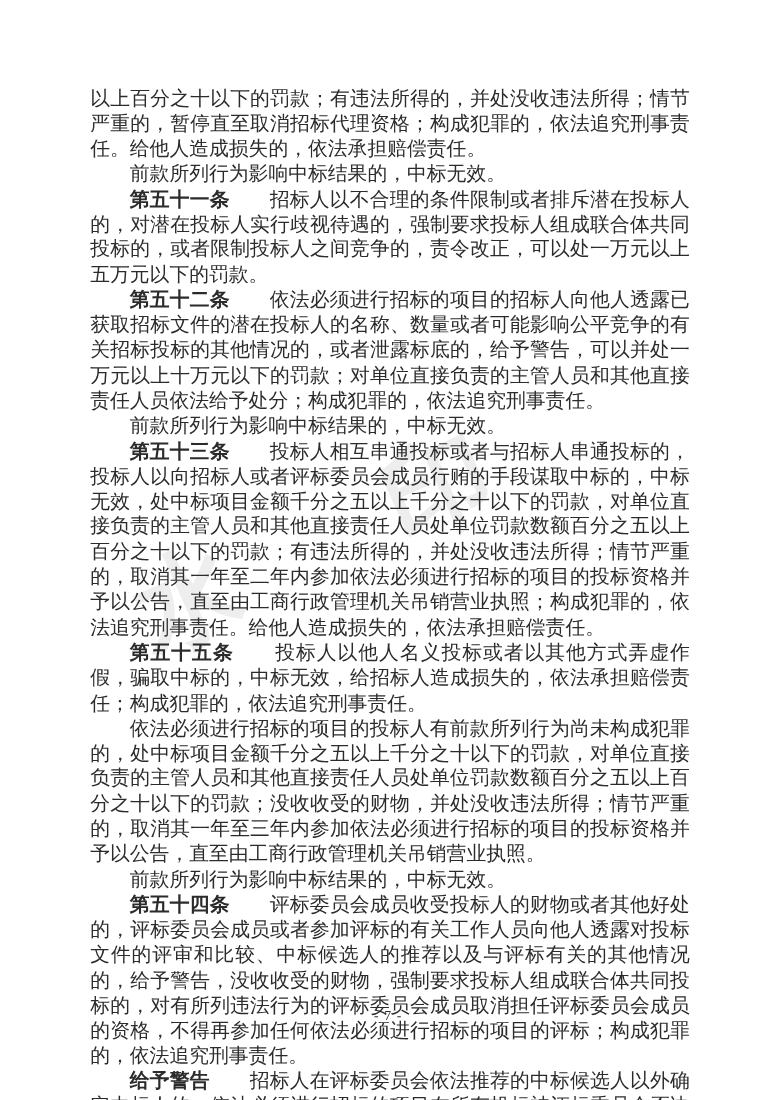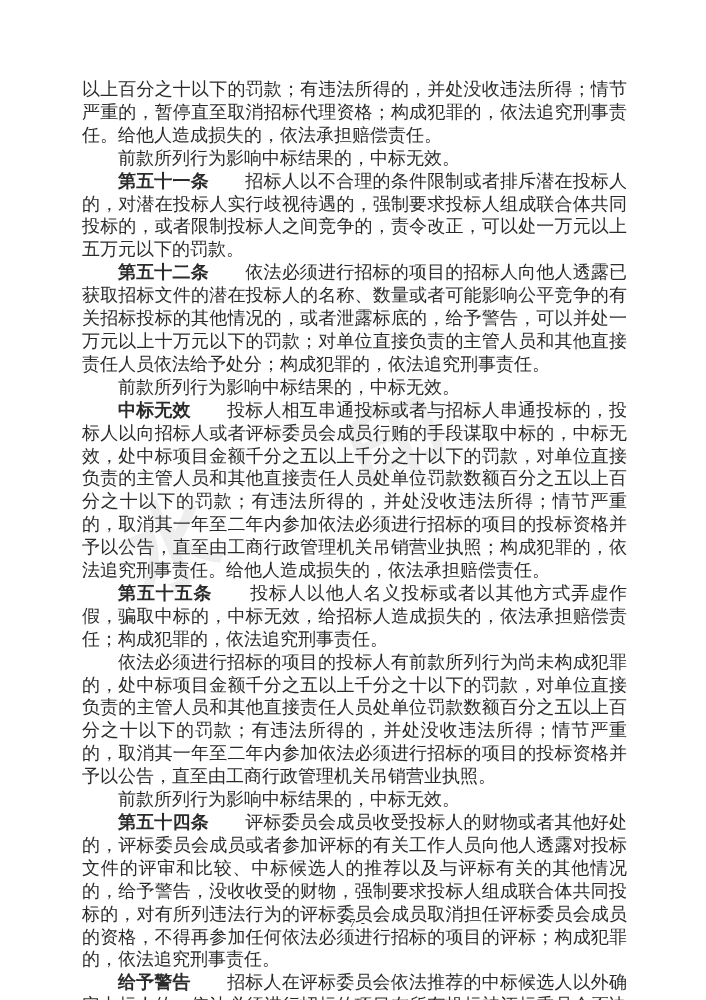--- a/index.html
+++ b/index.html
@@ -68,21 +68,21 @@
 <body>
 
 <div class="page">
   <div class="watermark">水印</div>
   <main class="content">
       <p class="para continuation"><span>以上百分之十以下的罚款；有违法所得的，并处没收违法所得；情节严重的，暂停直至取消招标代理资格；构成犯罪的，依法追究刑事责任。给他人造成损失的，依法承担赔偿责任。</span></p>
       <p class="para indent"><span>前款所列行为影响中标结果的，中标无效。</span></p>
       <p class="para article"><span class="art-num">第五十一条</span>　　<span>招标人以不合理的条件限制或者排斥潜在投标人的，对潜在投标人实行歧视待遇的，强制要求投标人组成联合体共同投标的，或者限制投标人之间竞争的，责令改正，可以处一万元以上五万元以下的罚款。</span></p>
       <p class="para article"><span class="art-num">第五十二条</span>　　<span>依法必须进行招标的项目的招标人向他人透露已获取招标文件的潜在投标人的名称、数量或者可能影响公平竞争的有关招标投标的其他情况的，或者泄露标底的，给予警告，可以并处一万元以上十万元以下的罚款；对单位直接负责的主管人员和其他直接责任人员依法给予处分；构成犯罪的，依法追究刑事责任。</span></p>
       <p class="para indent"><span>前款所列行为影响中标结果的，中标无效。</span></p>
-      <p class="para article"><span class="art-num">中标无效</span>　　<span>投标人相互串通投标或者与招标人串通投标的，投标人以向招标人或者评标委员会成员行贿的手段谋取中标的，中标无效，处中标项目金额千分之五以上千分之十以下的罚款，对单位直接负责的主管人员和其他直接责任人员处单位罚款数额百分之五以上百分之十以下的罚款；有违法所得的，并处没收违法所得；情节严重的，取消其一年至二年内参加依法必须进行招标的项目的投标资格并予以公告，直至由工商行政管理机关吊销营业执照；构成犯罪的，依法追究刑事责任。给他人造成损失的，依法承担赔偿责任。</span></p>
+      <p class="para article"><span class="art-num">第五十三条</span>　　<span>投标人相互串通投标或者与招标人串通投标的，投标人以向招标人或者评标委员会成员行贿的手段谋取中标的，中标无效，处中标项目金额千分之五以上千分之十以下的罚款，对单位直接负责的主管人员和其他直接责任人员处单位罚款数额百分之五以上百分之十以下的罚款；有违法所得的，并处没收违法所得；情节严重的，取消其一年至二年内参加依法必须进行招标的项目的投标资格并予以公告，直至由工商行政管理机关吊销营业执照；构成犯罪的，依法追究刑事责任。给他人造成损失的，依法承担赔偿责任。</span></p>
       <p class="para article"><span class="art-num">第五十五条</span>　　<span>投标人以他人名义投标或者以其他方式弄虚作假，骗取中标的，中标无效，给招标人造成损失的，依法承担赔偿责任；构成犯罪的，依法追究刑事责任。</span></p>
-      <p class="para indent"><span>依法必须进行招标的项目的投标人有前款所列行为尚未构成犯罪的，处中标项目金额千分之五以上千分之十以下的罚款，对单位直接负责的主管人员和其他直接责任人员处单位罚款数额百分之五以上百分之十以下的罚款；有违法所得的，并处没收违法所得；情节严重的，取消其一年至二年内参加依法必须进行招标的项目的投标资格并予以公告，直至由工商行政管理机关吊销营业执照。</span></p>
+      <p class="para indent"><span>依法必须进行招标的项目的投标人有前款所列行为尚未构成犯罪的，处中标项目金额千分之五以上千分之十以下的罚款，对单位直接负责的主管人员和其他直接责任人员处单位罚款数额百分之五以上百分之十以下的罚款；没收收受的财物，并处没收违法所得；情节严重的，取消其一年至三年内参加依法必须进行招标的项目的投标资格并予以公告，直至由工商行政管理机关吊销营业执照。</span></p>
       <p class="para indent"><span>前款所列行为影响中标结果的，中标无效。</span></p>
       <p class="para article"><span class="art-num">第五十四条</span>　　<span>评标委员会成员收受投标人的财物或者其他好处的，评标委员会成员或者参加评标的有关工作人员向他人透露对投标文件的评审和比较、中标候选人的推荐以及与评标有关的其他情况的，给予警告，没收收受的财物，强制要求投标人组成联合体共同投标的，对有所列违法行为的评标委员会成员取消担任评标委员会成员的资格，不得再参加任何依法必须进行招标的项目的评标；构成犯罪的，依法追究刑事责任。</span></p>
       <p class="para article"><span class="art-num">给予警告</span>　　<span>招标人在评标委员会依法推荐的中标候选人以外确定中标人的，依法必须进行招标的项目在所有投标被评标委员会否决后自行确定中标人的，中标无效。责令改正，可以处中标项目金额千分之五以上千分之十以下的罚款；对单位直接负责的主管人员和其他直接责任人员依法给予处分。</span></p>
     </main>
   <div class="page-number">- 7 -</div>
 </div>
 
 </body></html>

